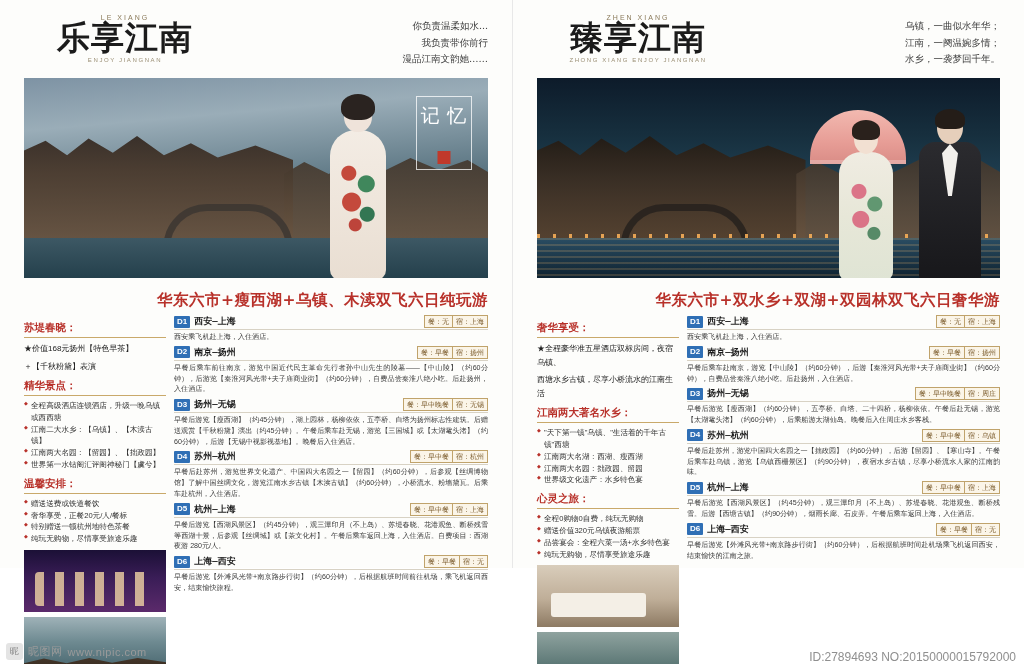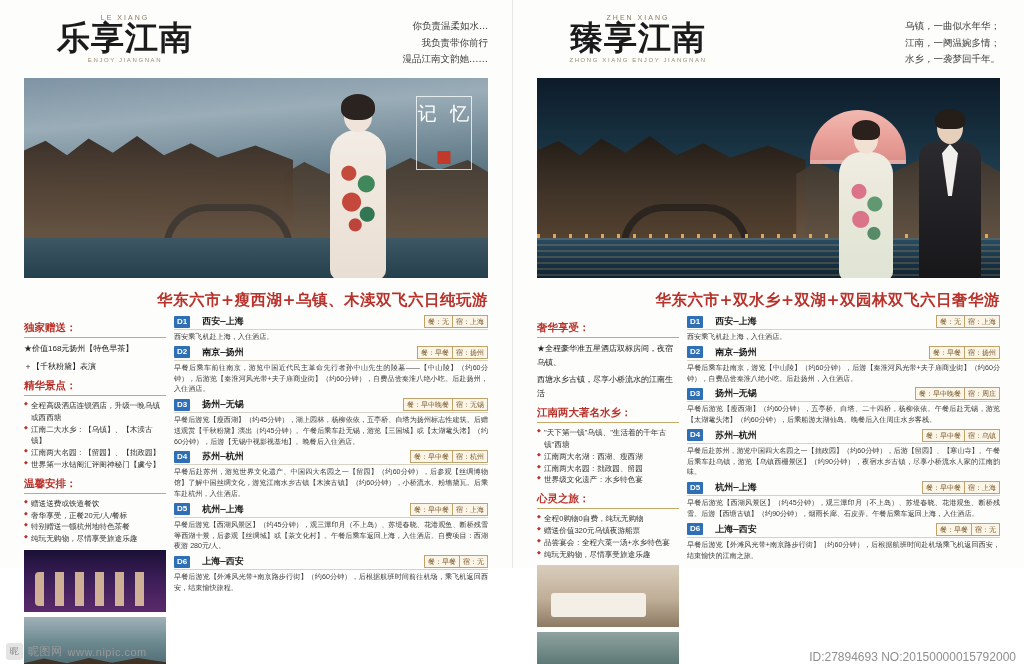--- a/index.html
+++ b/index.html
@@ -152,21 +152,21 @@
     box-shadow:inset 0 -4px 0 rgba(255,255,255,.25);
   }
   .umbrella:after{
     content:""; position:absolute; left:50%; top:52px; width:2px; height:46px;
     background:#b99a7e; transform:translateX(-50%) rotate(12deg);
   }
 
   .memory-seal {
     position:absolute; right:16px; top:18px; width:56px; height:74px;
     border:1px solid rgba(255,255,255,.75);
-    color:#fff; font-family:Liberation Mono, monospace;
+    color:#fff; font-family:Liberation Sans, sans-serif;
     font-size:19px; line-height:1.25; text-align:center;
     padding-top:7px; letter-spacing:1px;
   }
   .memory-seal .stamp {
     position:absolute; left:50%; bottom:5px; transform:translateX(-50%);
     width:13px; height:13px; background:#c0392b;
   }
 
   
   .title-row { margin:12px 24px 4px; display:flex; align-items:flex-end; }
@@ -217,21 +217,21 @@
   }
   .t-boat { background:linear-gradient(180deg,#8fa39f 0%,#5f7a78 50%,#31474a 100%); }
   .t-boat:after{
     content:""; position:absolute; left:22%; bottom:12px; width:56%; height:10px;
     background:#2a241c; border-radius:0 0 14px 14px;
   }
 
   
   .day { margin-bottom:3px; }
   .day-head {
-    display:flex; align-items:center; gap:12px;
+    display:flex; align-items:center; gap:4px;
     border-bottom:1px solid #d8d2c4; padding-bottom:1px;
   }
   .day-badge {
     background:#2f6fb5; color:#fff; font-size:8px; font-weight:bold;
     padding:0 3px; line-height:12px; border-radius:1px;
   }
   .day-title { font-size:9px; font-weight:bold; color:#1b1b1b;font-family:Liberation Mono, monospace; }
   .day-meal {
     margin-left:auto; display:flex; gap:0; font-size:7px;
   }
@@ -296,21 +296,21 @@
     </div>
   </div>
 
   <div class="title-row">
     <div class="perk-col"></div>
     <div class="main-title">华东六市+瘦西湖+乌镇、木渎双飞六日纯玩游</div>
   </div>
 
   <div class="body-split">
     <div class="col-left">
-      <div class="sec-head">独家赠送：</div>
+      <div class="sec-head">苏堤春晓：</div>
       <div class="gift-lines">★价值168元扬州【特色早茶】</div>
       <div class="gift-lines">＋【千秋粉黛】表演</div>
 
       <div class="sec-head">精华景点：</div>
       <ul class="bullet-list">
         <li>全程高级酒店连锁酒店，升级一晚乌镇或西西塘</li>
         <li>江南二大水乡：【乌镇】、【木渎古镇】</li>
         <li>江南两大名园：【留园】、【拙政园】</li>
         <li>世界第一水钻阁汇评阁神秘门【虞兮】</li>
       </ul>

